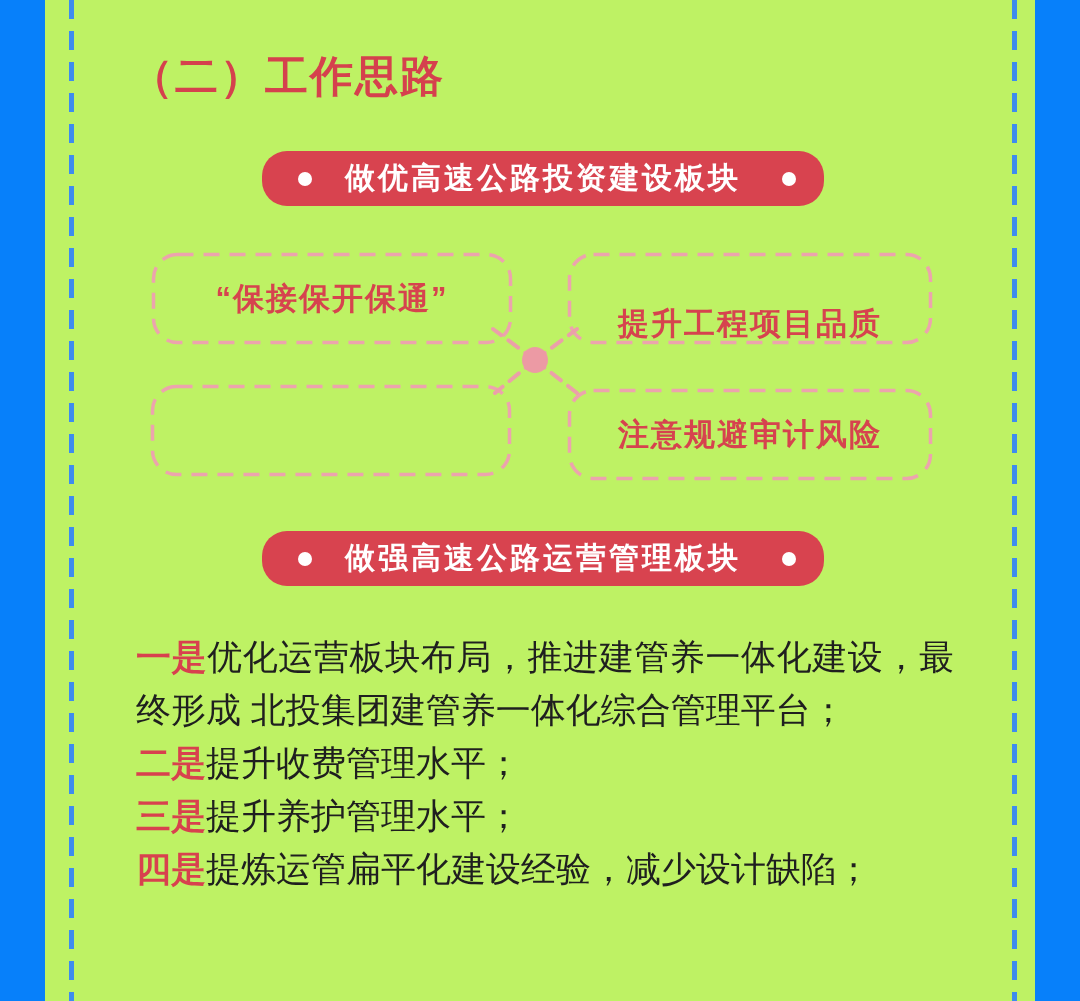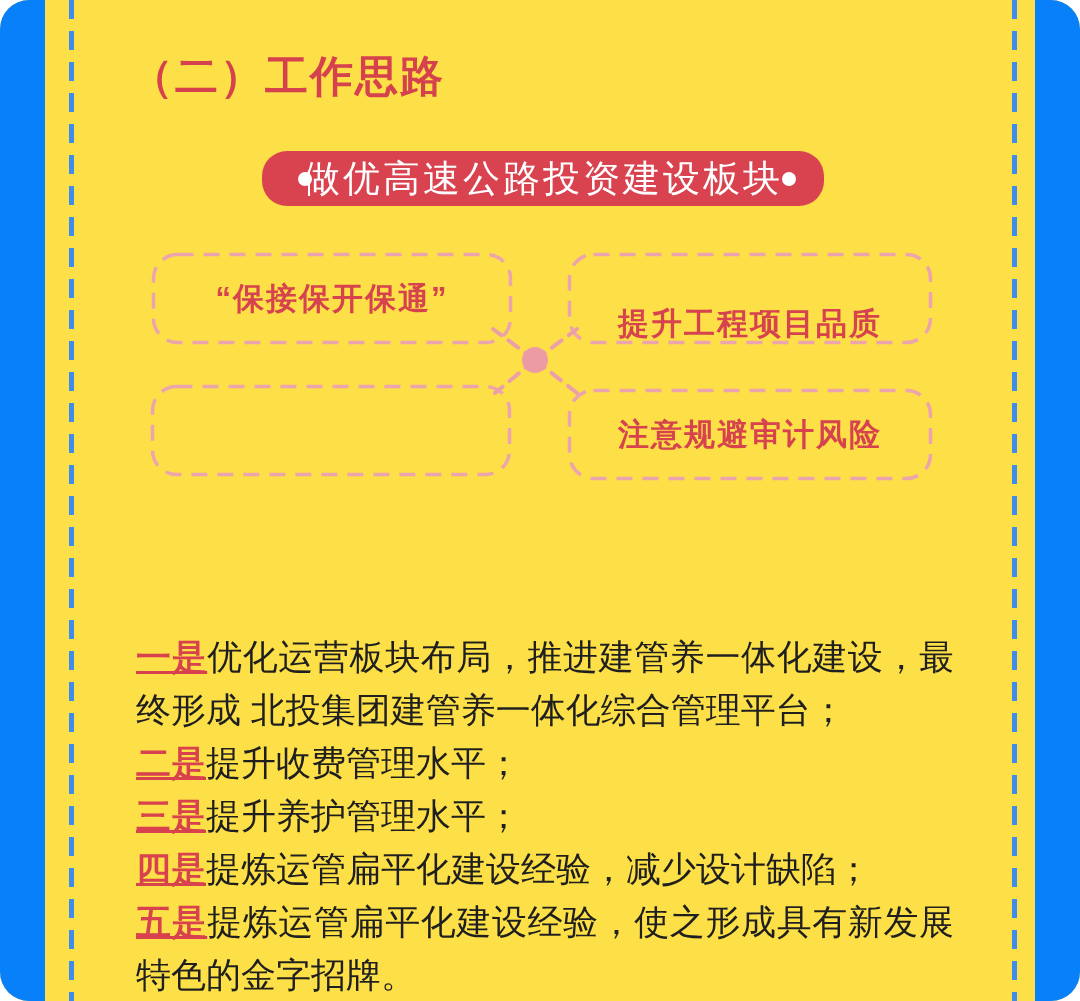--- a/index.html
+++ b/index.html
@@ -1,23 +1,22 @@
 <!DOCTYPE html>
 <html><head>
 <meta charset="utf-8">
 <style>
   html, body { margin: 0; padding: 0; background: #ffffff; }
   .page {
     position: relative;
     width: 1080px;
     height: 1001px;
-    background: #fde047;
+    background: #bef264;
     overflow: hidden;
     font-family: "Liberation Sans", "DejaVu Sans", sans-serif;
-    border-radius: 29px;
   }
   
   .side-rail {
     position: absolute; top: 0; bottom: 0; width: 45px;
     background: #0780fa;
   }
   .side-rail.left  { left: 0; }
   .side-rail.right { right: 0; }
   
   .dash-rail {
@@ -36,21 +35,21 @@
 
   
   .pill {
     position: absolute; left: 262px; width: 562px; height: 55px;
     background: #d8434f; border-radius: 25px;
     display: flex; align-items: center; justify-content: center;
   }
   .pill.first  { top: 151px; }
   .pill.second { top: 531px; }
   .pill-label {
-    color: #ffffff; font-size: 37px; font-weight: normal; letter-spacing: 3px;
+    color: #ffffff; font-size: 30px; font-weight: bold; letter-spacing: 3px;
   }
   .pill-dot {
     position: absolute; top: 50%; width: 14px; height: 14px;
     margin-top: -7px; border-radius: 50%; background: #ffffff;
   }
   .pill-dot.left  { left: 36px; }
   .pill-dot.right { right: 28px; }
 
   
   .sbox { position: absolute; display: flex; align-items: center; justify-content: center; }
@@ -68,21 +67,21 @@
   .connector { position: absolute; left: 485px; top: 323px; }
 
   
   .work-list {
     position: absolute; left: 136px; top: 630px; width: 818px;
   }
   .work-item {
     margin: 0; font-size: 35px; line-height: 53px; color: #1f1f1f;
     text-align: justify;
   }
-  .wi-prefix { color: #d8414e; font-weight: bold; text-decoration: underline; }
+  .wi-prefix { color: #d8414e; font-weight: bold; }
 </style>
 </head>
 <body>
 
 <div class="page">
 
   <div class="side-rail left"></div>
   <div class="side-rail right"></div>
   <div class="dash-rail left"></div>
   <div class="dash-rail right"></div>
@@ -123,22 +122,26 @@
   </div>
 
   <svg class="connector" width="104" height="80">
     <line x1="50" y1="37" x2="8" y2="6" stroke="#eba0a9" stroke-width="4" stroke-dasharray="12 9" stroke-linecap="round"></line>
     <line x1="50" y1="37" x2="92" y2="6" stroke="#eba0a9" stroke-width="4" stroke-dasharray="12 9" stroke-linecap="round"></line>
     <line x1="50" y1="37" x2="10" y2="70" stroke="#eba0a9" stroke-width="4" stroke-dasharray="12 9" stroke-linecap="round"></line>
     <line x1="50" y1="37" x2="92" y2="70" stroke="#eba0a9" stroke-width="4" stroke-dasharray="12 9" stroke-linecap="round"></line>
     <circle cx="50" cy="37" r="13" fill="#ec9aa4"></circle>
   </svg>
 
+  <div class="pill second">
+    <span class="pill-dot left"></span>
+    <span class="pill-label">做强高速公路运营管理板块</span>
+    <span class="pill-dot right"></span>
+  </div>
 
   <div class="work-list">
     <p class="work-item"><span class="wi-prefix">一是</span><span class="wi-text">优化运营板块布局，推进建管养一体化建设，最终形成 北投集团建管养一体化综合管理平台；</span></p>
     <p class="work-item"><span class="wi-prefix">二是</span><span class="wi-text">提升收费管理水平；</span></p>
     <p class="work-item"><span class="wi-prefix">三是</span><span class="wi-text">提升养护管理水平；</span></p>
     <p class="work-item"><span class="wi-prefix">四是</span><span class="wi-text">提炼运管扁平化建设经验，减少设计缺陷；</span></p>
-    <p class="work-item"><span class="wi-prefix">五是</span><span class="wi-text">提炼运管扁平化建设经验，使之形成具有新发展特色的金字招牌。</span></p>
   </div>
 
 </div>
 
 </body></html>

